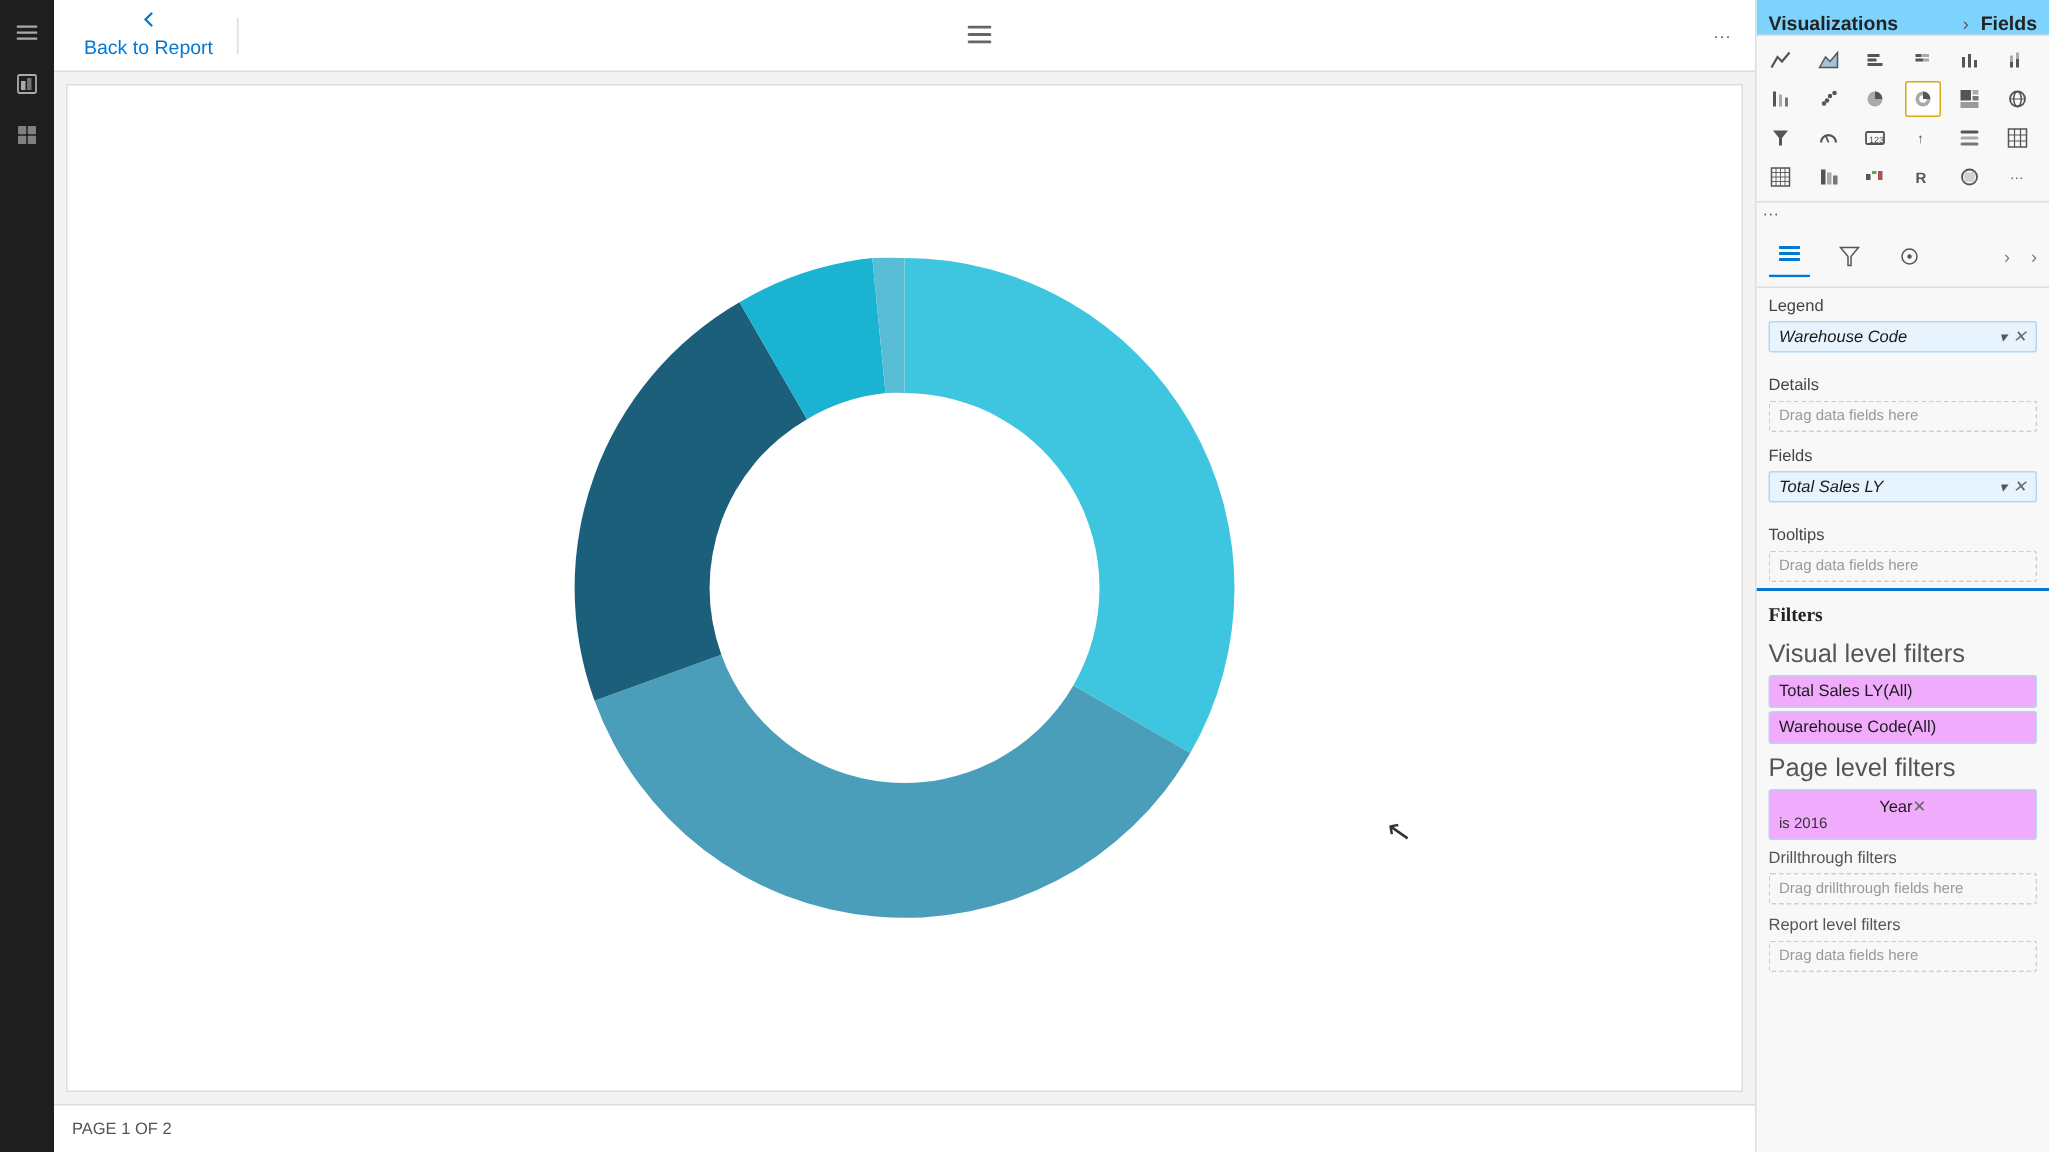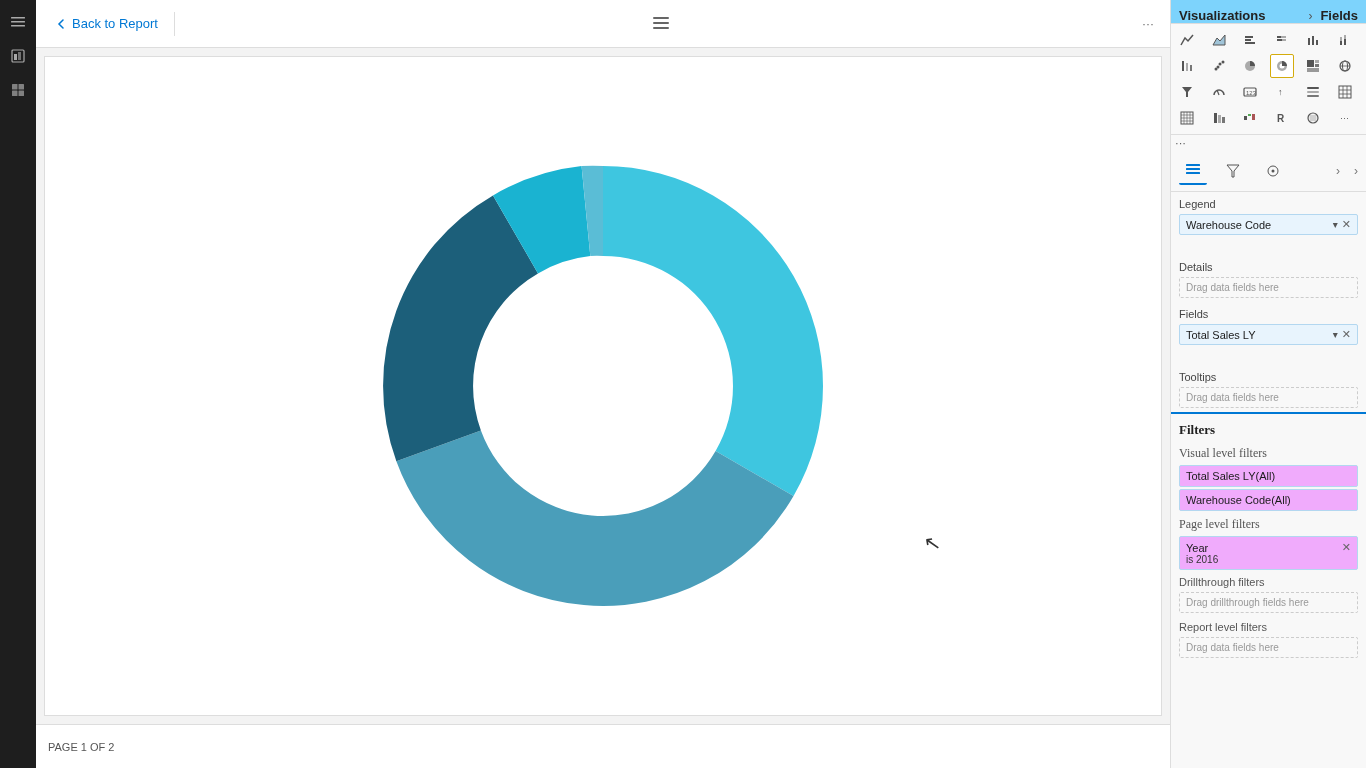--- a/index.html
+++ b/index.html
@@ -58,20 +58,21 @@
     }
     .back-btn {
       display: flex;
       align-items: center;
       gap: 6px;
       color: #0078d4;
       font-size: 13px;
       cursor: pointer;
       padding: 4px 8px;
       border-radius: 2px;
+      flex-direction: column;
     }
     .separator {
       width: 1px;
       height: 24px;
       background: #ddd;
       margin: 0 8px;
     }
     .top-bar-center {
       flex: 1;
       display: flex;
@@ -102,21 +103,21 @@
       border: 1px solid #ddd;
       position: relative;
       display: flex;
       align-items: center;
       justify-content: center;
       overflow: hidden;
     }
 
     
     .bottom-bar {
-      height: 44px;
+      height: 32px;
       background: #fff;
       border-top: 1px solid #ddd;
       display: flex;
       align-items: center;
       padding: 0 12px;
       font-size: 11px;
       color: #555;
       flex-shrink: 0;
     }
 
@@ -223,21 +224,22 @@
     .fields-section {
       padding: 0;
     }
     .field-section-label {
       font-size: 11px;
       color: #444;
       padding: 6px 8px 2px;
       font-weight: 500;
     }
     .field-chip-container {
-      margin: 2px 8px 20px;
+      margin: 2px 8px 10px;
+      font-style: italic;
     }
     .field-chip {
       display: flex;
       align-items: center;
       justify-content: space-between;
       background: #e8f4fd;
       border: 1px solid #b3d7f0;
       border-radius: 2px;
       padding: 3px 6px;
       font-size: 11px;
@@ -270,40 +272,39 @@
       padding: 4px 0;
     }
     .filters-section-title {
       font-size: 13px;
       font-weight: 600;
       color: #222;
       padding: 4px 8px;
       font-family: Liberation Serif, serif;
     }
     .filter-subsection-label {
-      font-size: 12px;
+      font-size: 17px;
       color: #555;
       padding: 4px 8px 2px;
-      font-family: Liberation Serif, serif;
     }
     .filter-chip {
       margin: 2px 8px;
       background: #f0abfc;
       border: 1px solid #b3d7f0;
       border-radius: 2px;
       padding: 4px 6px;
       font-size: 11px;
       color: #1a1a1a;
       display: flex;
       flex-direction: column;
     }
     .filter-chip-row {
       display: flex;
       align-items: center;
-      justify-content: space-between;
+      justify-content: center;
     }
     .filter-chip-label {
       font-weight: 500;
     }
     .filter-chip-value {
       font-size: 10px;
       color: #333;
     }
     .filter-chip-x {
       cursor: pointer;

